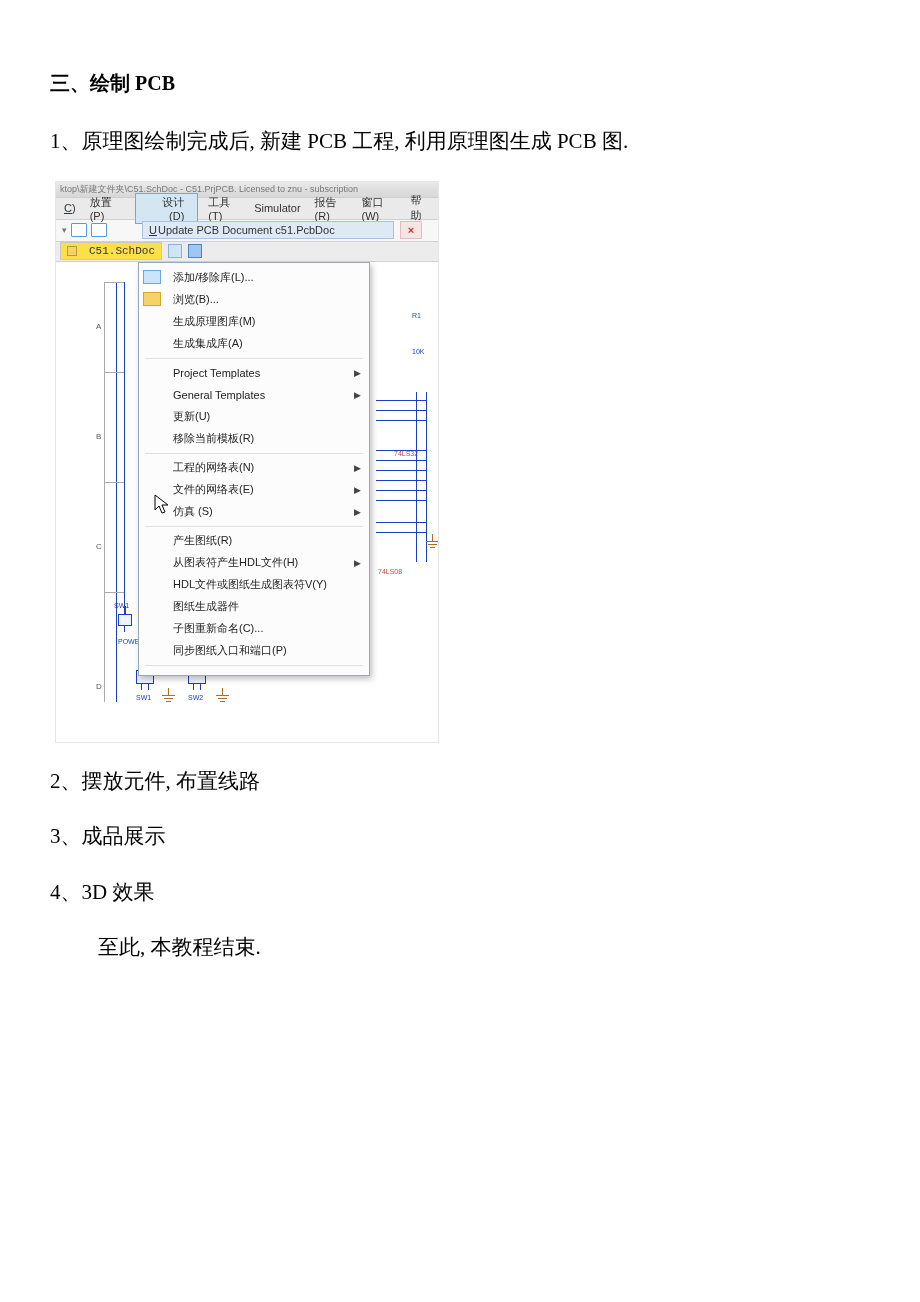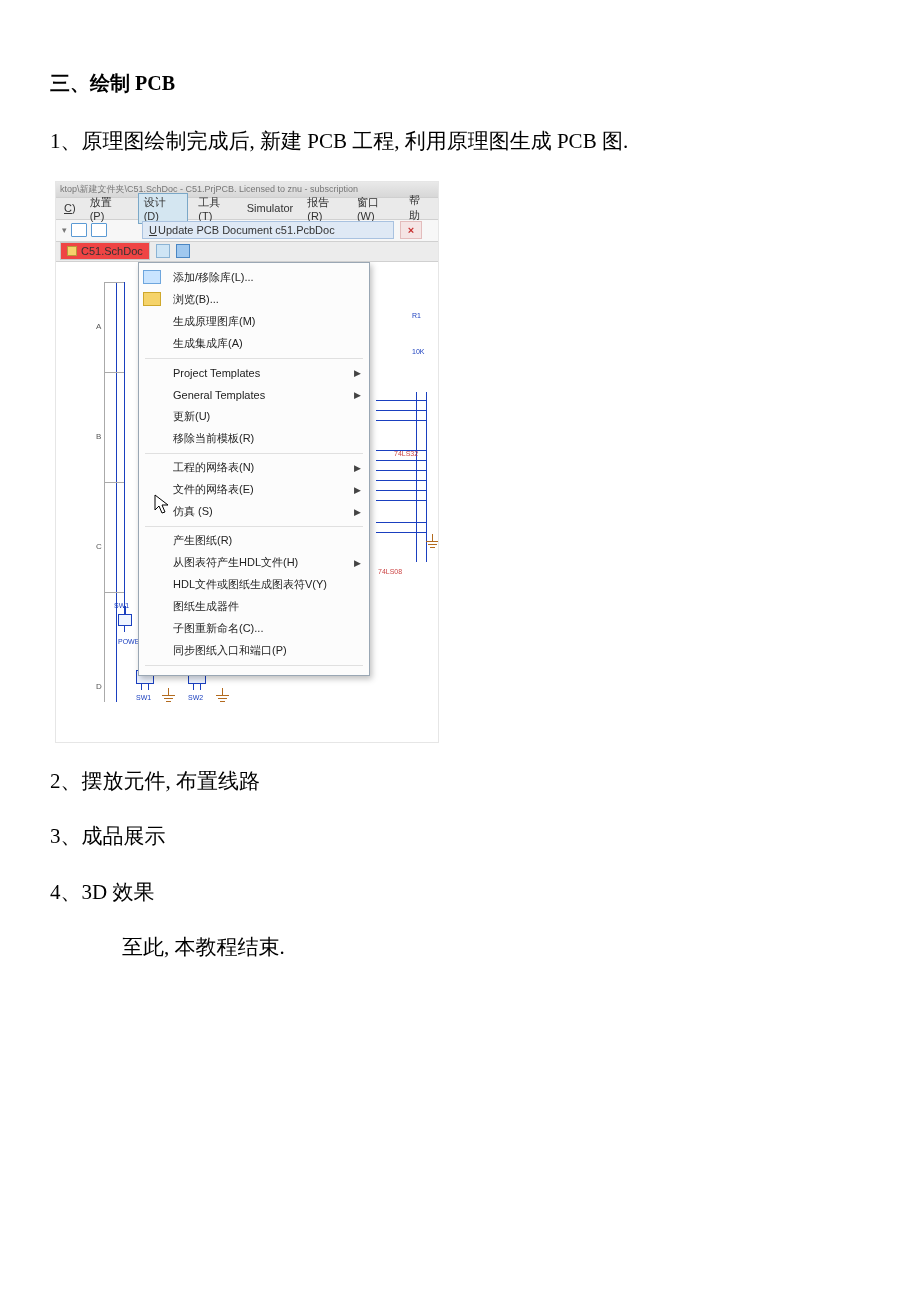--- a/index.html
+++ b/index.html
@@ -18,21 +18,21 @@
     font-size: 20px;
     font-weight: bold;
     margin-bottom: 28px;
   }
   .para {
     font-size: 21px;
     margin: 22px 0;
     line-height: 1.6;
   }
   .indent {
-    margin-left: 72px;
+    margin-left: 48px;
   }
   .screenshot {
     width: 384px;
     height: 562px;
     margin: 10px 0 18px 5px;
     border: 1px solid #e6e6e6;
     background: #f1f1f1;
     font-family: "Microsoft YaHei", Arial, sans-serif;
     font-size: 11px;
     color: #333;
@@ -58,21 +58,22 @@
     padding: 0 4px;
     border-bottom: 1px solid #d0d0d0;
   }
   .menubar .mitem {
     padding: 2px 4px;
     cursor: default;
   }
   .menubar .mitem.active {
     background: #d4e6f1;
     border: 1px solid #7aa7c7;
-    padding: 1px 5px;
+    padding: 1px 13px;
+    text-align: right;
   }
   .toprow {
     height: 22px;
     display: flex;
     align-items: center;
     background: #f7f7f7;
     border-bottom: 1px solid #d0d0d0;
   }
   .left-tools {
     width: 80px;
@@ -113,24 +114,24 @@
     height: 20px;
     background: #ececec;
     display: flex;
     align-items: center;
     border-bottom: 1px solid #d0d0d0;
     padding-left: 4px;
     gap: 6px;
   }
   .tab {
     height: 18px;
-    background: #ef4444;
+    background: #fde047;
     border: 1px solid #c8c8c8;
     padding: 1px 6px;
-    display: flex; align-items: center; gap: 4px;
+    display: flex; align-items: center; gap: 12px; font-family: Liberation Mono, monospace;
   }
   .tab .fic {
     width: 10px; height: 10px;
     background: #f7d26b;
     border: 1px solid #b89a39;
   }
   .small-ico {
     width: 14px; height: 14px;
     background: #cfe5f5;
     border: 1px solid #8bb3d4;

